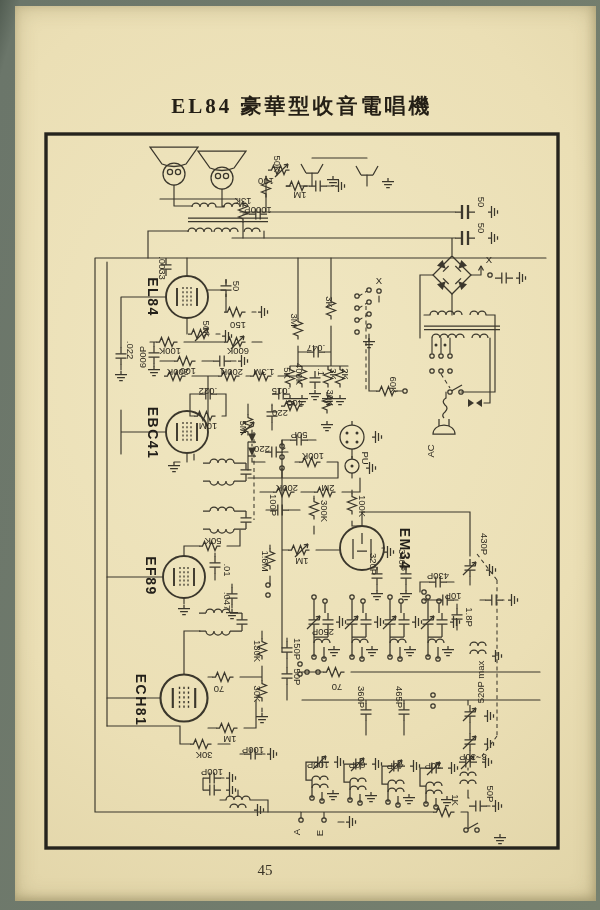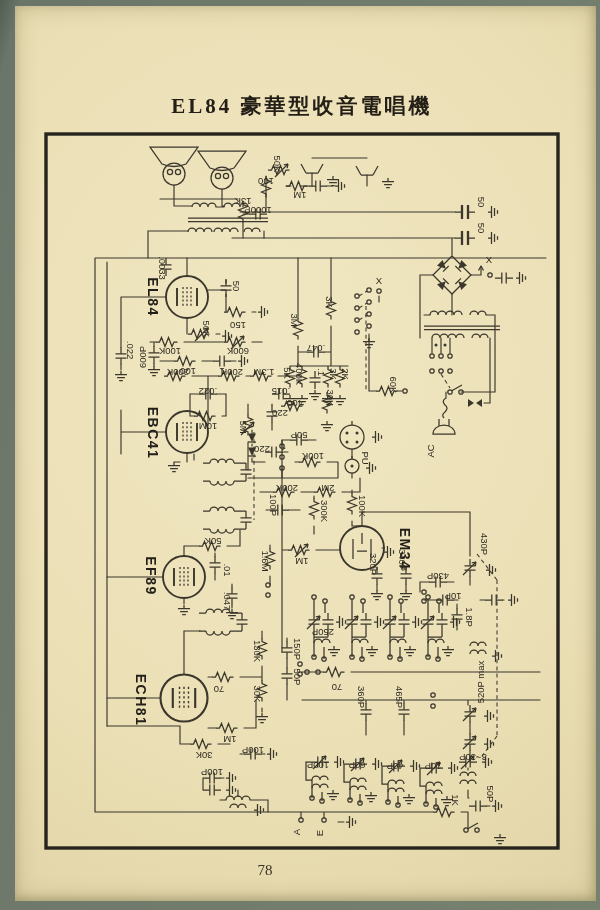--- a/index.html
+++ b/index.html
@@ -595,13 +595,13 @@
       <text transform="translate(395,763) rotate(180)" class="vl">40P</text>
       <text transform="translate(433,763) rotate(180)" class="vl">10P</text>
       <text transform="translate(473,754) rotate(180)" class="vl">3~30P</text>
       <text transform="translate(487,794) rotate(90)" class="vl">50P</text>
       <text transform="translate(452,800) rotate(90)" class="vl">1K</text>
       <text transform="translate(300,832) rotate(-90)" class="vl">A</text>
       <text transform="translate(323,833) rotate(-90)" class="vl">E</text>
     </g>
 </svg>
 
-<div class="pageno">78</div>
+<div class="pageno">45</div>
 
 </body></html>

